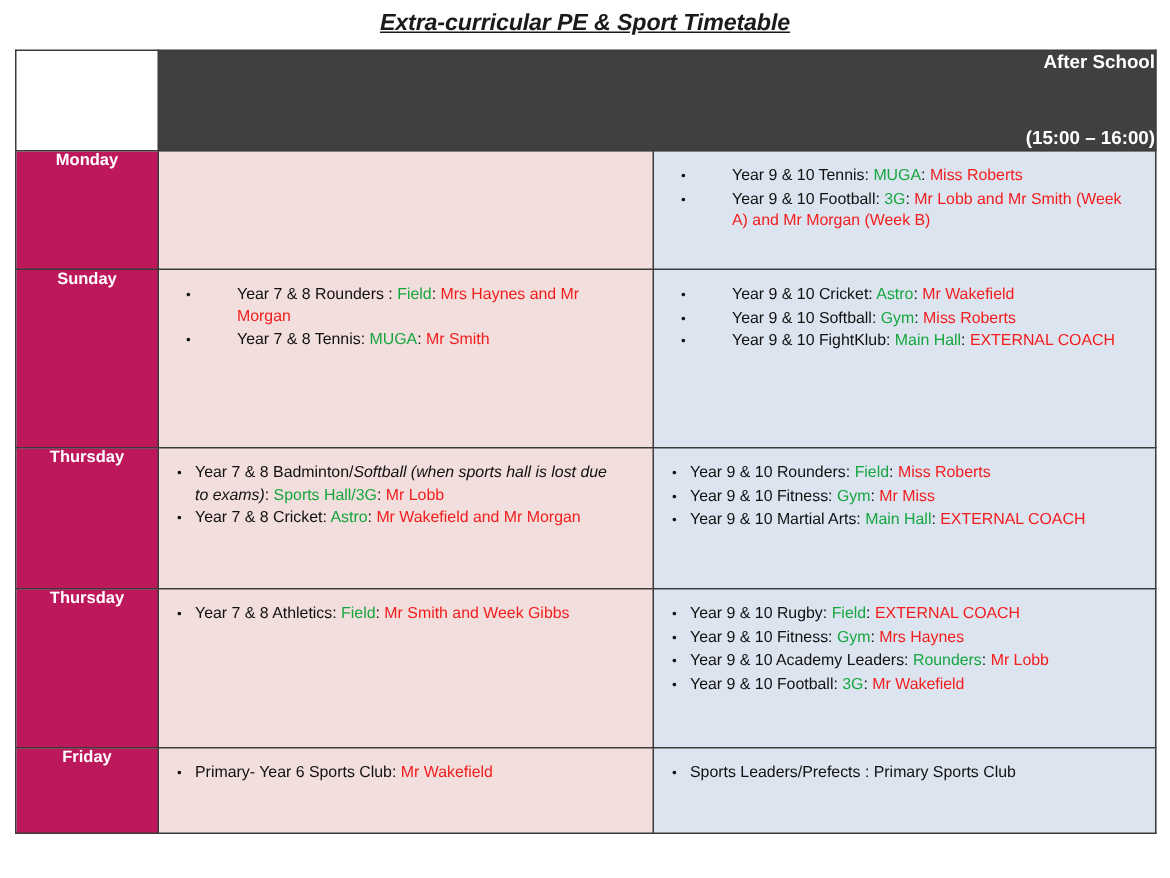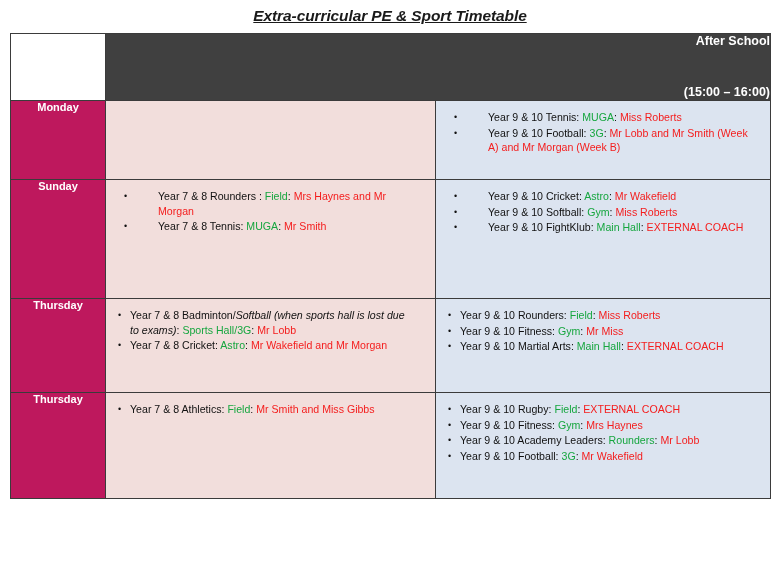--- a/index.html
+++ b/index.html
@@ -194,28 +194,41 @@
               <li><span class="t-black">Year 9 &amp; 10 Rounders: </span><span class="t-green">Field</span><span class="t-black">: </span><span class="t-red">Miss Roberts</span></li>
               <li><span class="t-black">Year 9 &amp; 10 Fitness: </span><span class="t-green">Gym</span><span class="t-black">: </span><span class="t-red">Mr Miss</span></li>
               <li><span class="t-black">Year 9 &amp; 10 Martial Arts: </span><span class="t-green">Main Hall</span><span class="t-black">: </span><span class="t-red">EXTERNAL COACH</span></li>
             </ul>
           </td>
         </tr>
         <tr class="r-thursday">
           <td class="day-cell">Thursday</td>
           <td class="cell-left">
             <ul class="items">
-              <li><span class="t-black">Year 7 &amp; 8 Athletics: </span><span class="t-green">Field</span><span class="t-black">: </span><span class="t-red">Mr Smith and Miss Gibbs</span></li>
+              <li><span class="t-black">Year 7 &amp; 8 Athletics: </span><span class="t-green">Field</span><span class="t-black">: </span><span class="t-red">Mr Smith and Week Gibbs</span></li>
             </ul>
           </td>
           <td class="cell-right">
             <ul class="items">
               <li><span class="t-black">Year 9 &amp; 10 Rugby: </span><span class="t-green">Field</span><span class="t-black">: </span><span class="t-red">EXTERNAL COACH</span></li>
               <li><span class="t-black">Year 9 &amp; 10 Fitness: </span><span class="t-green">Gym</span><span class="t-black">: </span><span class="t-red">Mrs Haynes</span></li>
               <li><span class="t-black">Year 9 &amp; 10 Academy Leaders: </span><span class="t-green">Rounders</span><span class="t-black">: </span><span class="t-red">Mr Lobb</span></li>
               <li><span class="t-black">Year 9 &amp; 10 Football: </span><span class="t-green">3G</span><span class="t-black">: </span><span class="t-red">Mr Wakefield</span></li>
             </ul>
           </td>
         </tr>
+        <tr class="r-friday">
+          <td class="day-cell">Friday</td>
+          <td class="cell-left">
+            <ul class="items">
+              <li><span class="t-black">Primary- Year 6 Sports Club: </span><span class="t-red">Mr Wakefield</span></li>
+            </ul>
+          </td>
+          <td class="cell-right">
+            <ul class="items">
+              <li><span class="t-black">Sports Leaders/Prefects : Primary Sports Club</span></li>
+            </ul>
+          </td>
+        </tr>
       </tbody>
   </table>
 
 </div>
 
 </body></html>

